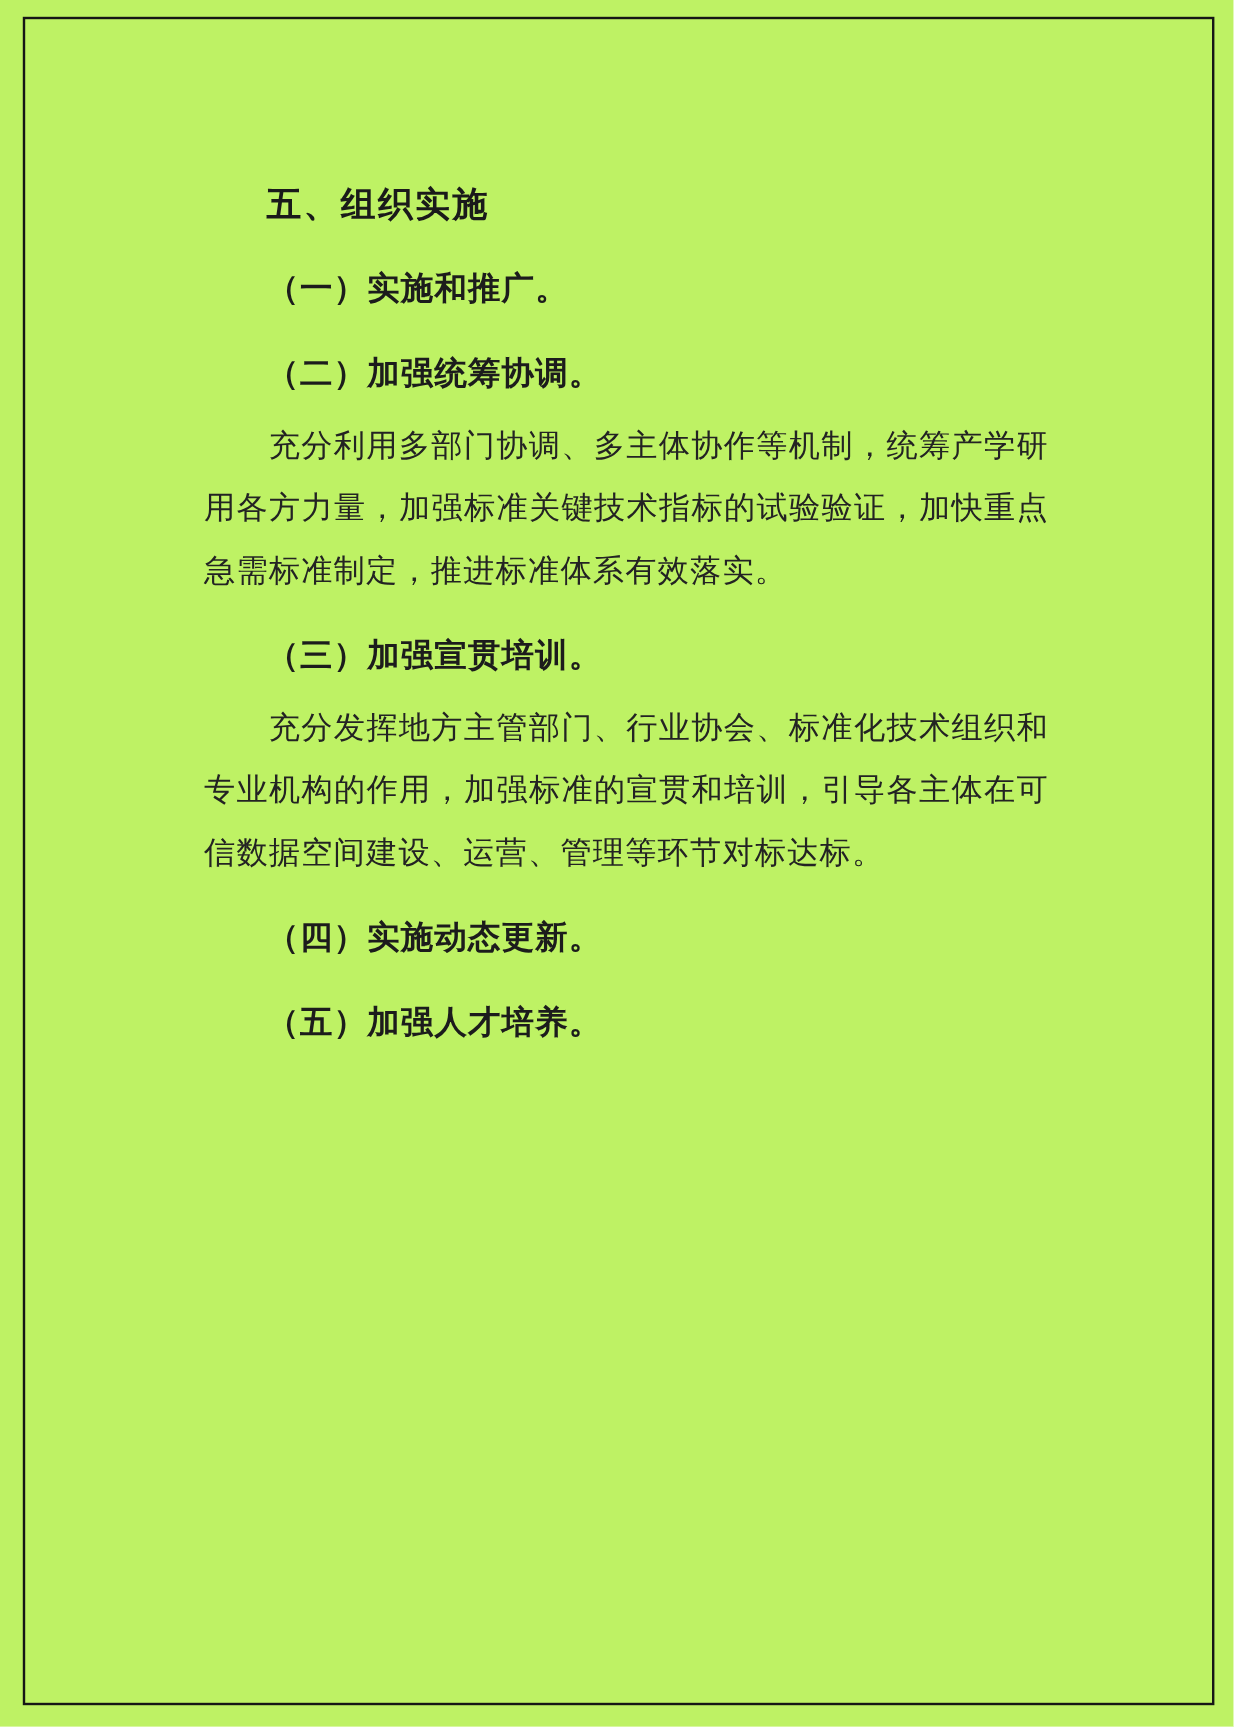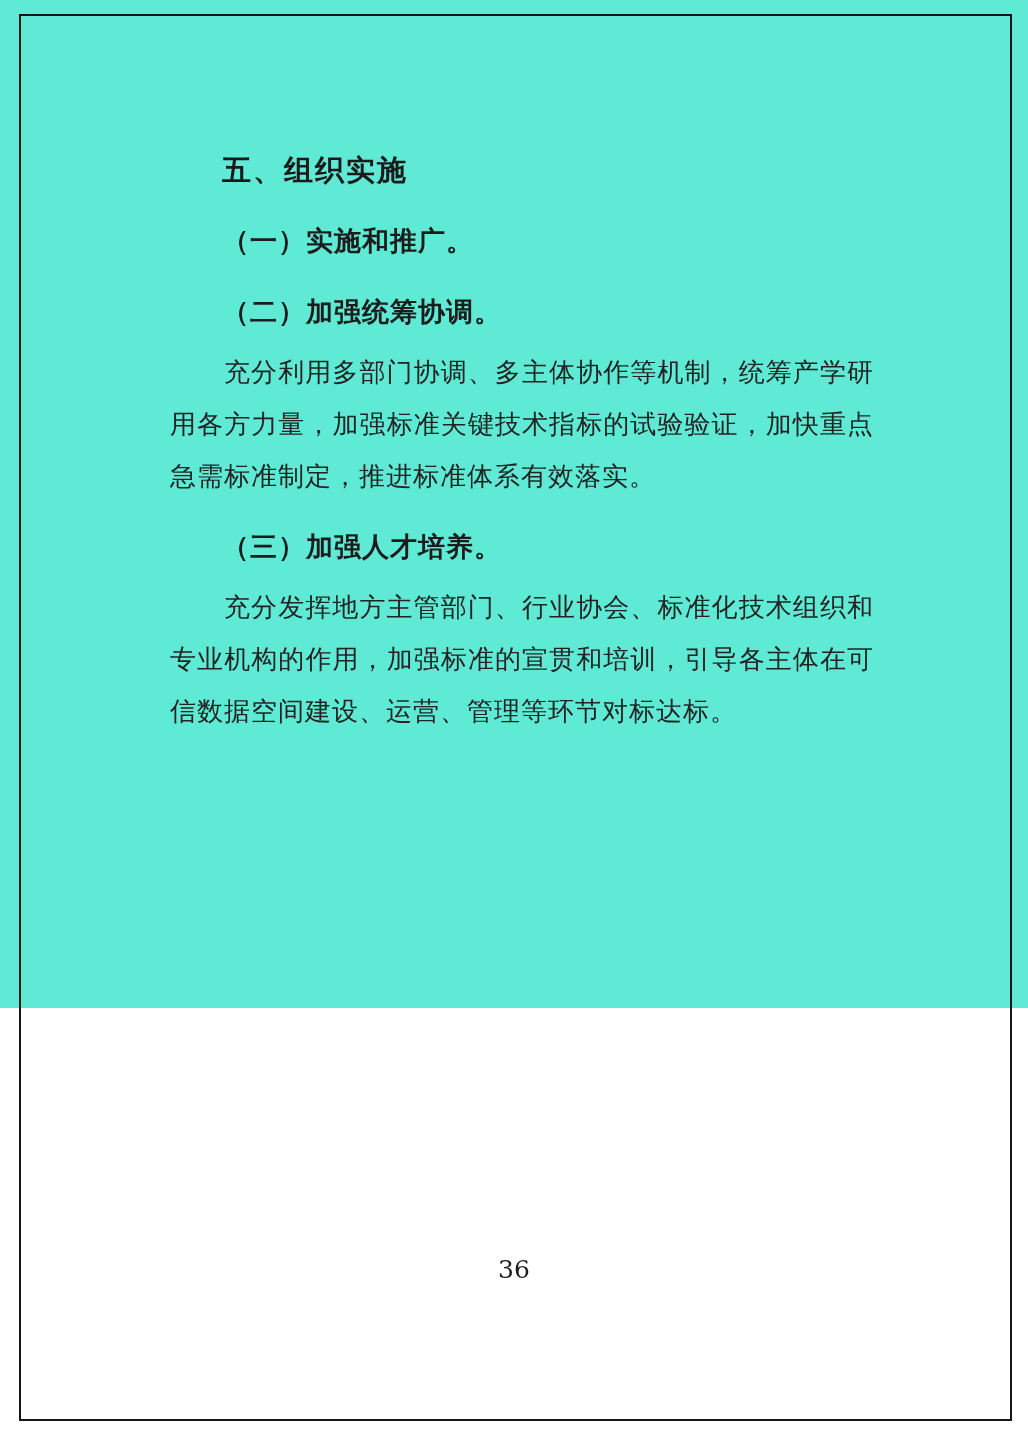--- a/index.html
+++ b/index.html
@@ -9,22 +9,22 @@
     height: 1439px;
     background: #ffffff;
     font-family: "DejaVu Serif", "Liberation Serif", serif;
     color: #1f1f1f;
     overflow: hidden;
   }
 
   .page {
     position: relative;
     width: 1028px;
-    height: 1008px;
-    background: #5eead4;
+    height: 1439px;
+    background: #bef264;
   }
 
   .page-border {
     position: absolute;
     left: 19px;
     top: 14px;
     width: 993px;   
     height: 1407px; 
     border: 2px solid #161616;
     pointer-events: none;
@@ -97,25 +97,28 @@
     <div class="section">
       <div class="section-heading">（一）实施和推广。</div>
     </div>
 
     <div class="section">
       <div class="section-heading">（二）加强统筹协调。</div>
       <div class="body-paragraph">充分利用多部门协调、多主体协作等机制，统筹产学研用各方力量，加强标准关键技术指标的试验验证，加快重点急需标准制定，推进标准体系有效落实。</div>
     </div>
 
     <div class="section">
-      <div class="section-heading">（三）加强人才培养。</div>
+      <div class="section-heading">（三）加强宣贯培训。</div>
       <div class="body-paragraph">充分发挥地方主管部门、行业协会、标准化技术组织和专业机构的作用，加强标准的宣贯和培训，引导各主体在可信数据空间建设、运营、管理等环节对标达标。</div>
     </div>
 
     <div class="section">
+      <div class="section-heading">（四）实施动态更新。</div>
     </div>
 
+    <div class="section">
+      <div class="section-heading">（五）加强人才培养。</div>
+    </div>
 
   </div>
 
-  <div class="page-number">36</div>
 
 </div>
 
 </body></html>

